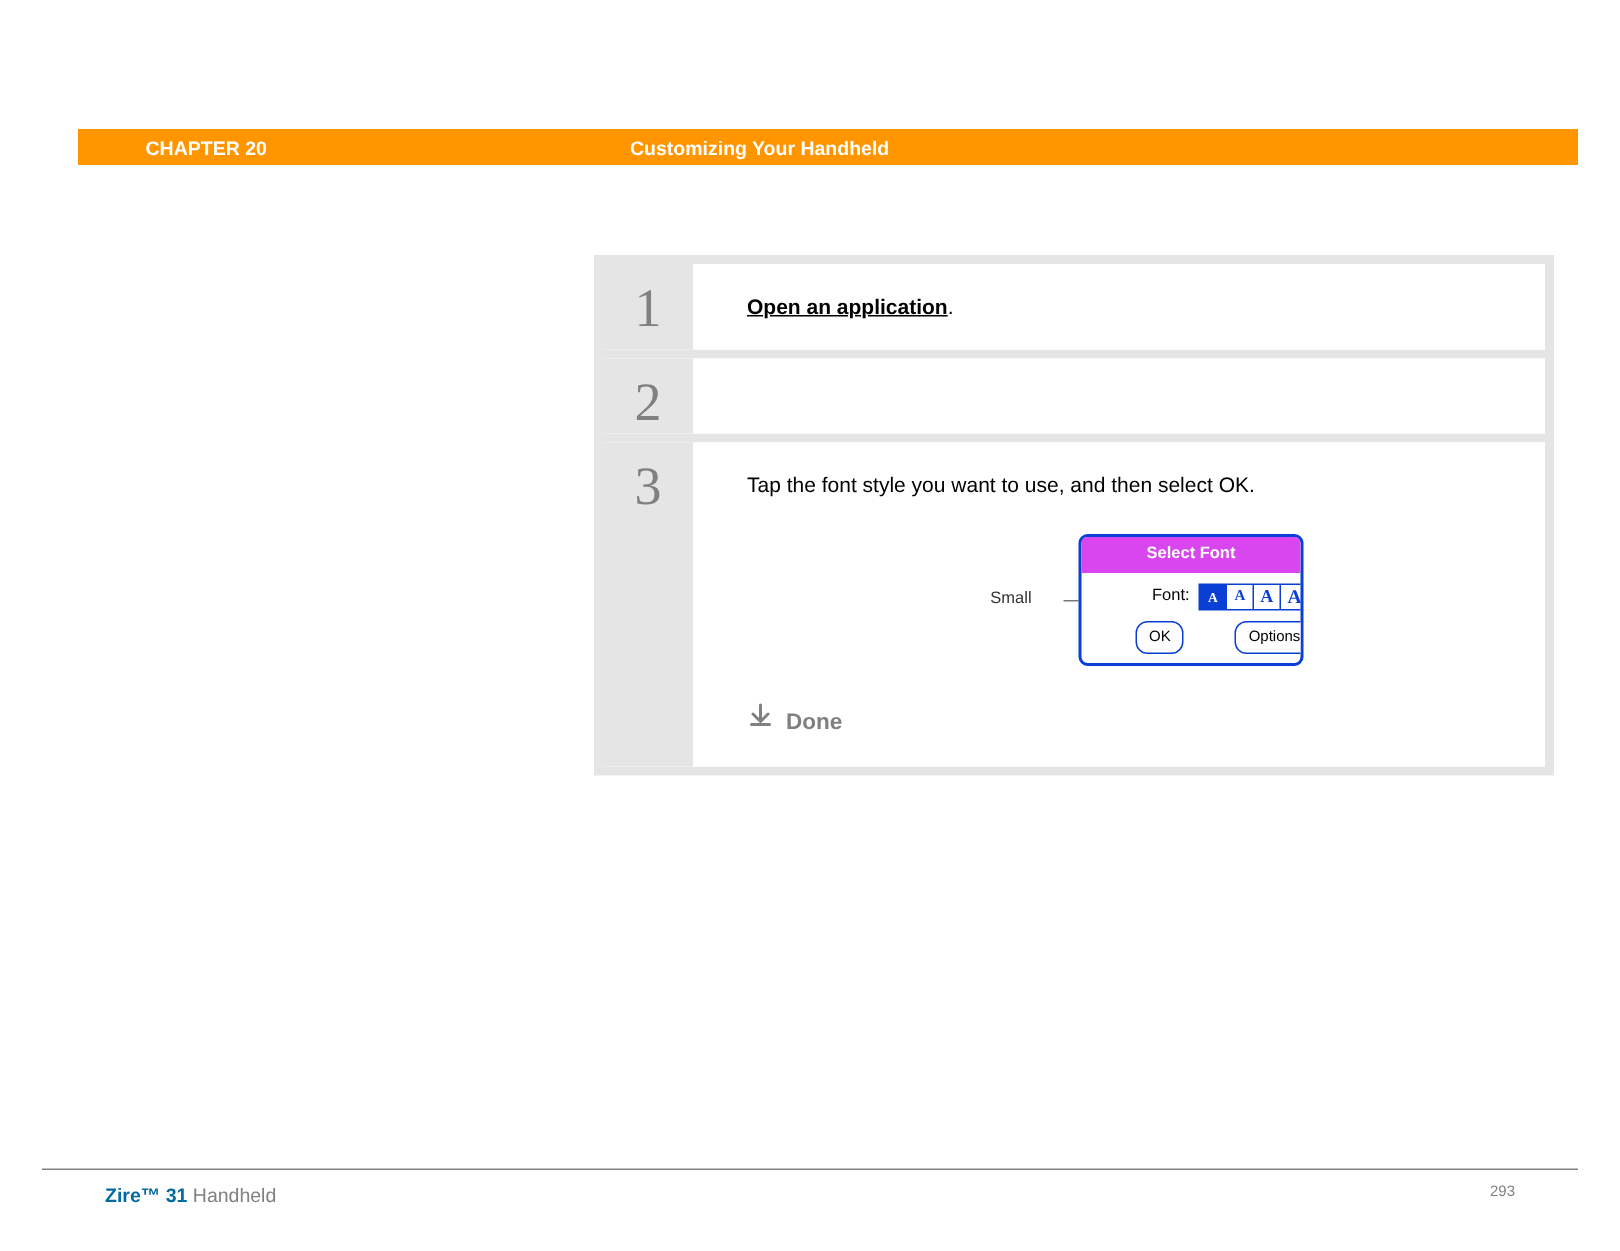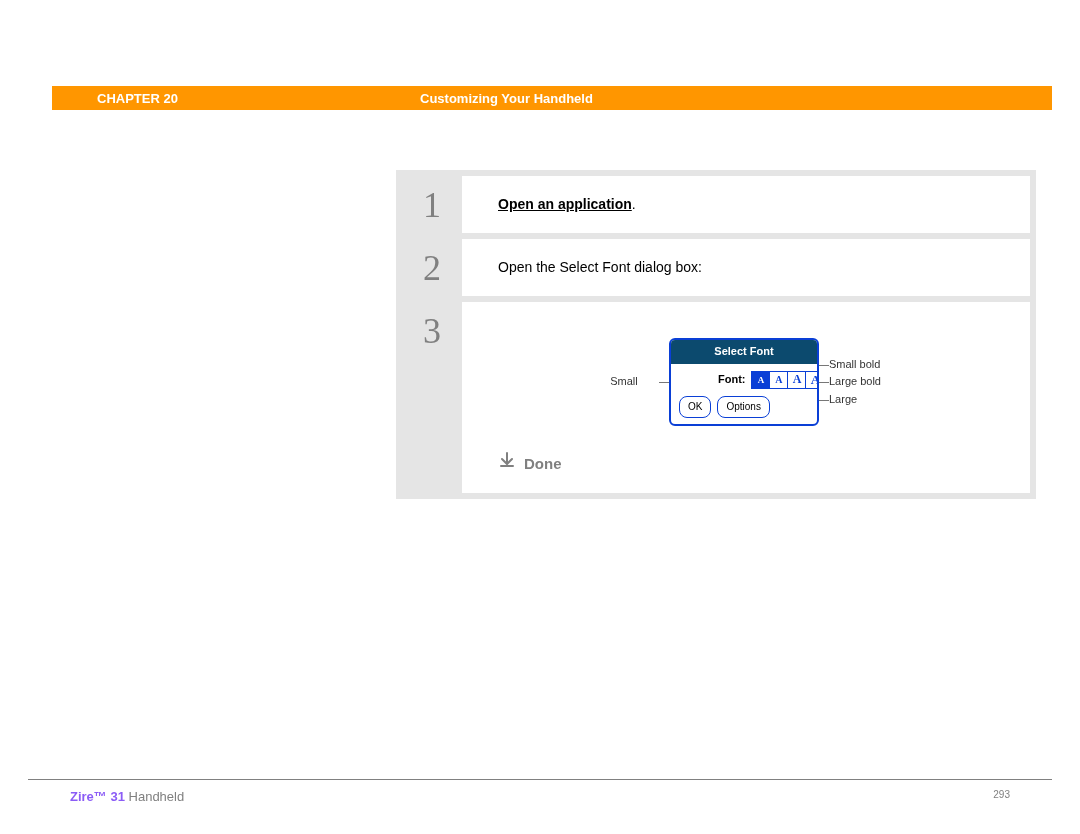--- a/index.html
+++ b/index.html
@@ -89,53 +89,54 @@
   .label-col-right div { white-space: nowrap; }
 
   .palm-dialog {
     width: 150px;
     border: 2px solid #0a3fd6;
     border-radius: 6px;
     background: #fff;
     overflow: hidden;
   }
   .palm-title {
-    background: #0c4a6e;
+    background: #d946ef;
     color: #fff;
     font-size: 11px;
     font-weight: bold;
     text-align: center;
     padding: 2px 0;
   }
   .palm-body {
     padding: 6px 8px;
     display: flex;
     flex-direction: column;
     gap: 6px;
   }
   .font-row { display: flex; align-items: center; gap: 6px; }
-  .font-label { font-size: 11px; font-weight: bold; padding-left: 39px; }
+  .font-label { font-size: 11px; font-weight: normal; padding-left: 39px; }
   .font-boxes { display: flex; border: 1px solid #0a3fd6; }
   .font-box {
     width: 18px; height: 16px;
     border-right: 1px solid #0a3fd6;
     display: flex; align-items: center; justify-content: center;
     font-weight: bold; font-family: "Times New Roman", serif;
     color: #0a3fd6;
   }
   .font-box:last-child { border-right: none; }
   .font-box.sel { background: #0a3fd6; color: #fff; }
   .btn-row { display: flex; gap: 6px; }
   .palm-btn {
     border: 1px solid #0a3fd6;
     border-radius: 8px;
     font-size: 10px;
     padding: 1px 8px;
     background: #fff;
     color: #000;
+    margin-left: 28px;
   }
   .leader-left, .leader-right { position: relative; }
   .leader-left::after {
     content: ""; position: absolute; right: -10px; top: 50%;
     width: 10px; border-top: 1px solid #777;
   }
   .leader-right > div { position: relative; }
   .leader-right > div::before {
     content: ""; position: absolute; left: -10px; top: 50%;
     width: 10px; border-top: 1px solid #777;
@@ -153,21 +154,21 @@
     left: 28px; right: 28px;
     bottom: 54px;
     border-top: 1px solid #808080;
   }
   .footer {
     position: absolute;
     left: 70px; right: 70px; bottom: 30px;
     display: flex; justify-content: space-between;
     font-size: 13px; color: #808080;
   }
-  .footer .prod b { color: #8b5cf6; }
+  .footer .prod b { color: #0369a1; }
   .footer .page { font-size: 10px; }
 </style>
 </head>
 <body>
 
 <div class="header-bar">
   <span class="header-chapter">CHAPTER 20</span>
   <span class="header-title">Customizing Your Handheld</span>
 </div>
 
@@ -180,29 +181,29 @@
     <div class="step-body">
       <span class="link-like">Open an application</span><span>.</span>
     </div>
   </div>
 
   <div class="step-row">
     <div class="step-num-cell">
       <span class="step-num">2</span>
     </div>
     <div class="step-body">
-      <div>Open the Select Font dialog box:</div>
     </div>
   </div>
 
   <div class="step-row">
     <div class="step-num-cell">
       <span class="step-num">3</span>
     </div>
     <div class="step-body">
+      <div>Tap the font style you want to use, and then select OK.</div>
 
       <div class="dialog-wrap">
         <div class="label-col-left leader-left">Small</div>
         <div class="palm-dialog">
           <div class="palm-title">Select Font</div>
           <div class="palm-body">
             <div class="font-row">
               <span class="font-label">Font:</span>
               <div class="font-boxes">
                 <div class="font-box sel" style="font-size:9px">A</div>
@@ -210,25 +211,20 @@
                 <div class="font-box" style="font-size:12px">A</div>
                 <div class="font-box" style="font-size:13px">A</div>
               </div>
             </div>
             <div class="btn-row">
               <div class="palm-btn">OK</div>
               <div class="palm-btn">Options</div>
             </div>
           </div>
         </div>
-        <div class="label-col-right leader-right">
-          <div>Small bold</div>
-          <div>Large bold</div>
-          <div>Large</div>
-        </div>
       </div>
 
       <div class="done-row">
         <span class="done-icon">
           <svg viewBox="0 0 18 18">
               <path d="M9 2 L9 12 M4 8 L9 13 L14 8 M3 15 L15 15" stroke="#808080" stroke-width="2" fill="none" stroke-linecap="round"></path>
             </svg>
         </span>
         <span>Done</span>
       </div>

